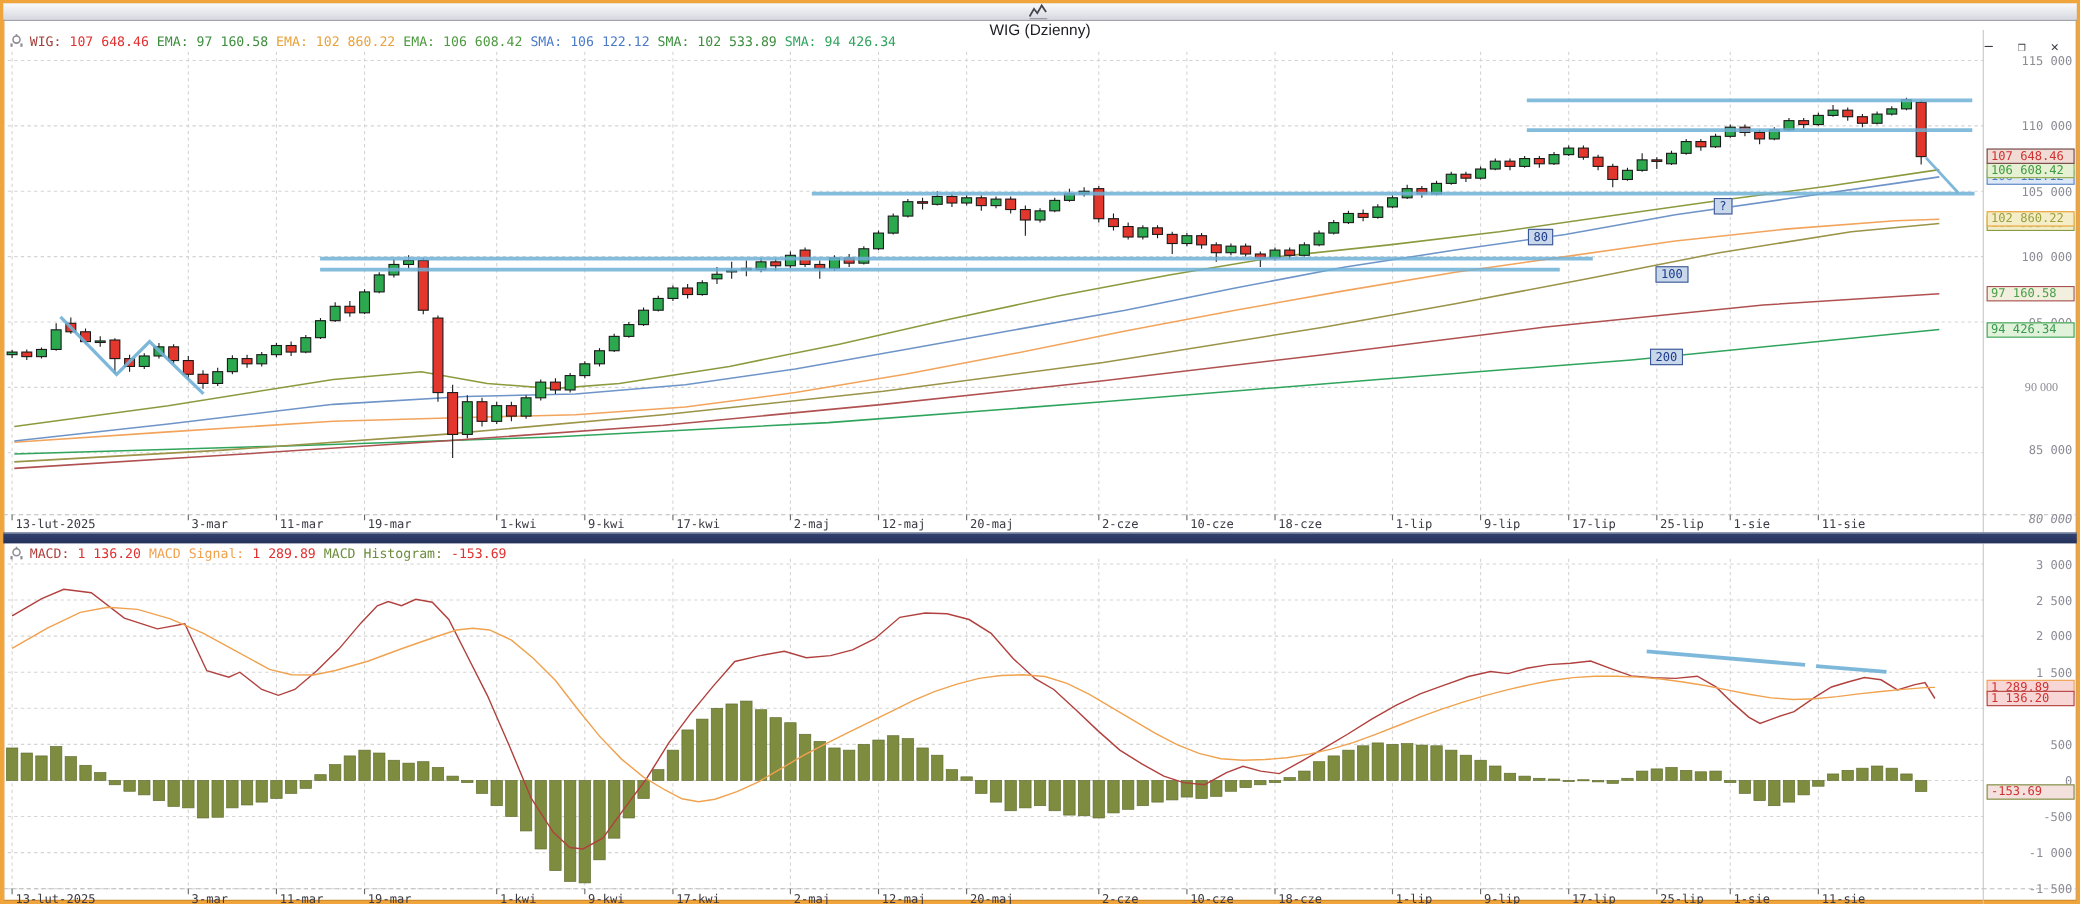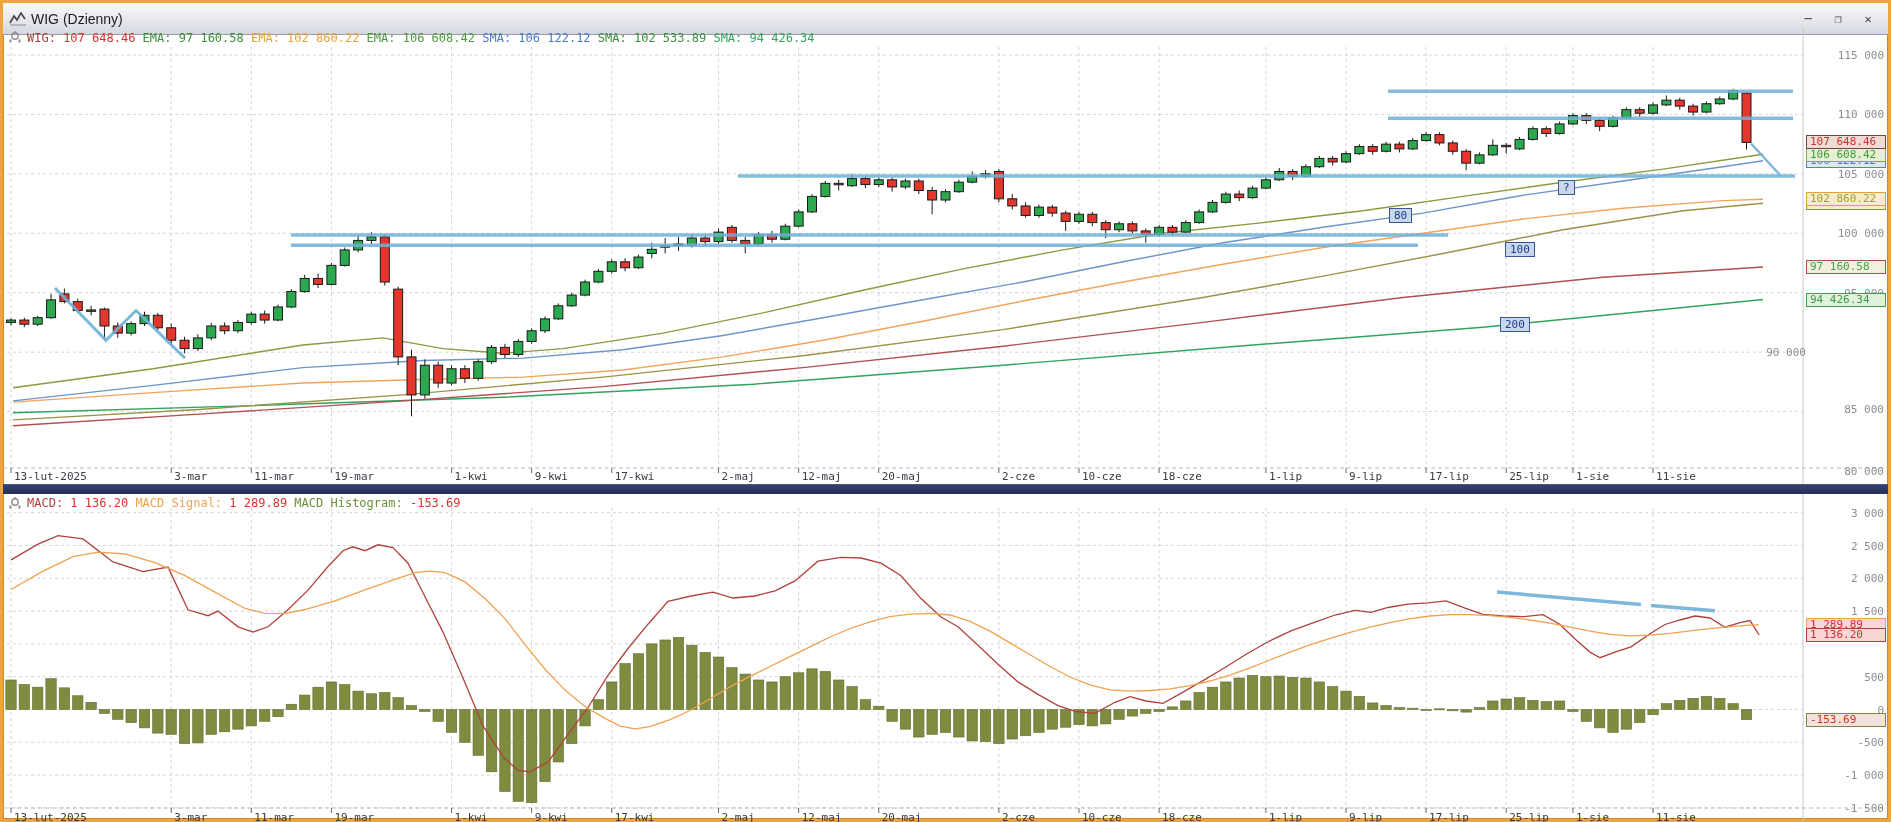--- a/index.html
+++ b/index.html
@@ -1,18 +1,18 @@
 <!DOCTYPE html>
 <html><head>
 <meta charset="utf-8">
 <style>
   html,body{margin:0;padding:0;width:1891px;height:822px;overflow:hidden;background:#c0c0c0;}
   *{box-sizing:border-box;}
   .window{position:absolute;inset:0;border:3px solid #F0A43C;background:#fff;box-shadow:inset 0 0 0 1px #D08A2C;}
-  .titlebar{position:absolute;left:0;right:0;top:0;height:32px;background:linear-gradient(#FAFAFA,#D6D8E0);border-bottom:1px solid #9A9AA4;display:flex;align-items:center;padding:0 6px;font-family:"Liberation Sans",sans-serif;}
+  .titlebar{position:absolute;left:0;right:0;top:0;height:16px;background:linear-gradient(#FAFAFA,#D6D8E0);border-bottom:1px solid #9A9AA4;display:flex;align-items:center;padding:0 6px;font-family:"Liberation Sans",sans-serif;flex-direction:column;}
   .titlebar .ticon{width:18px;height:16px;margin-right:4px;flex:0 0 auto;}
   .titlebar .ttext{font-size:14px;color:#1c1c22;}
   .wcontrols{margin-left:auto;display:flex;gap:14px;align-items:center;padding-right:6px;}
   .wbtn{width:16px;height:14px;display:flex;align-items:center;justify-content:center;color:#3a3a44;font-size:12px;font-family:"DejaVu Sans Mono",monospace;cursor:pointer;}
   .indrow{position:absolute;height:16px;font-family:"DejaVu Sans Mono",monospace;font-size:12px;white-space:pre;z-index:5;}
   .panelicon{position:absolute;width:16px;height:16px;z-index:6;}
   .axlab{position:absolute;width:78px;text-align:right;font-family:"DejaVu Sans Mono",monospace;font-size:11px;color:#8C8C96;z-index:2;line-height:13px;}
   .datelab{position:absolute;font-family:"DejaVu Sans Mono",monospace;font-size:11px;color:#3A3A44;z-index:3;line-height:13px;}
   .tag{position:absolute;left:1803px;min-width:80px;font-family:"DejaVu Sans Mono",monospace;font-size:11px;line-height:12px;padding:0 3px;border:1px solid;z-index:4;white-space:pre;}
   .linelabel{position:absolute;background:#C9D7EB;border:1px solid #3A5795;color:#1D3C8C;font-family:"DejaVu Sans Mono",monospace;font-size:11px;line-height:13px;padding:0 4px;z-index:4;}
@@ -583,23 +583,23 @@
   <div class="indrow" id="macd-indicators" style="left:24px;top:493px"><span style="color: rgb(176, 65, 62);">MACD: </span><span style="color: rgb(224, 48, 48);">1 136.20 </span><span style="color: rgb(240, 162, 79);">MACD Signal: </span><span style="color: rgb(224, 48, 48);">1 289.89 </span><span style="color: rgb(110, 142, 62);">MACD Histogram: </span><span style="color: rgb(224, 48, 48);">-153.69 </span></div>
 
   <div class="splitter"></div>
 
   <div id="overlay">
       <div class="axlab" style="left: 1803px; top: 46px;">115 000</div>
       <div class="axlab" style="left: 1803px; top: 105.428px;">110 000</div>
       <div class="axlab" style="left: 1803px; top: 164.857px;">105 000</div>
       <div class="axlab" style="left: 1803px; top: 224.286px; text-align: right;">100 000</div>
       <div class="axlab" style="left: 1803px; top: 283.714px;">95 000</div>
-      <div class="axlab" style="left: 1725px; top: 343.142px;">90 000</div>
+      <div class="axlab" style="left: 1790px; top: 343.142px; font-family: Liberation Serif, serif;">90 000</div>
       <div class="axlab" style="left: 1803px; top: 400px;">85 000</div>
-      <div class="axlab" style="left: 1803px; top: 462px;">80 000</div>
+      <div class="axlab" style="left: 1803px; top: 462px; font-style: italic;">80 000</div>
       <div class="datelab" style="left: 11px; top: 467px;">13-lut-2025</div>
       <div class="datelab" style="left: 171.2px; top: 467px;">3-mar</div>
       <div class="datelab" style="left: 251.3px; top: 467px;">11-mar</div>
       <div class="datelab" style="left: 331.4px; top: 467px;">19-mar</div>
       <div class="datelab" style="left: 451.55px; top: 467px;">1-kwi</div>
       <div class="datelab" style="left: 531.65px; top: 467px;">9-kwi</div>
       <div class="datelab" style="left: 611.75px; top: 467px;">17-kwi</div>
       <div class="datelab" style="left: 718.55px; top: 467px;">2-maj</div>
       <div class="datelab" style="left: 798.65px; top: 467px;">12-maj</div>
       <div class="datelab" style="left: 878.75px; top: 467px;">20-maj</div>

